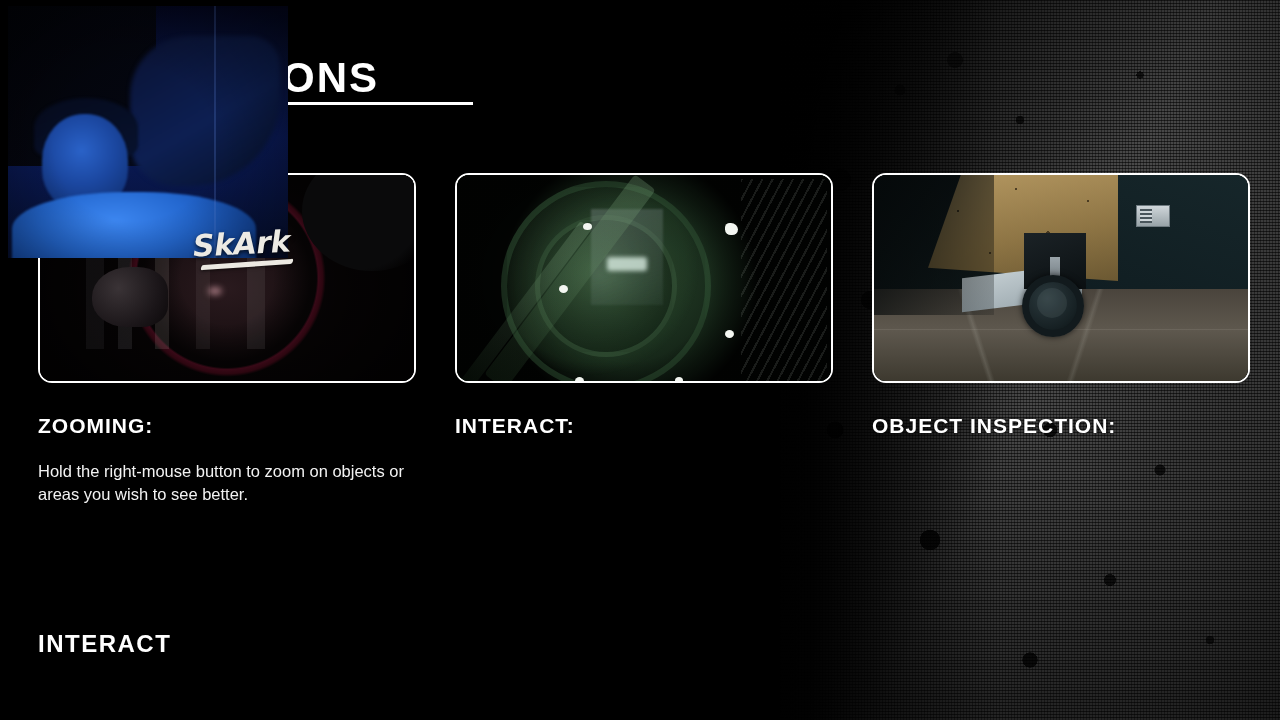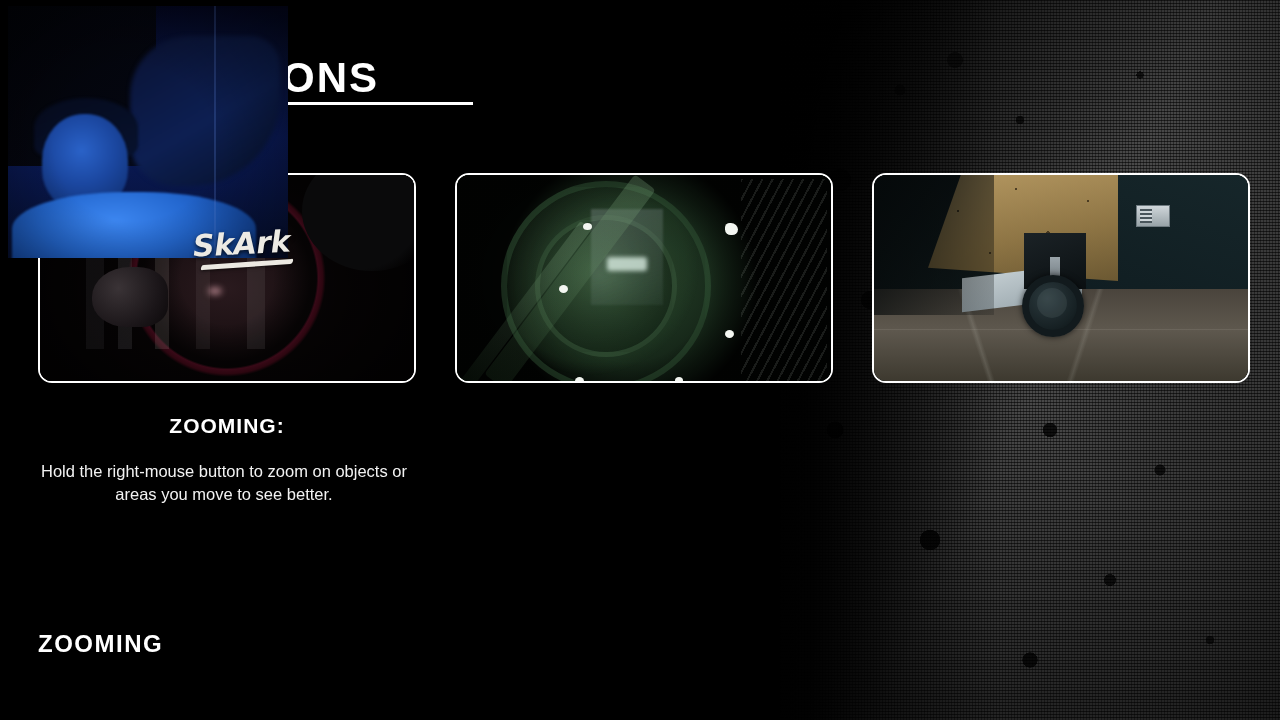--- a/index.html
+++ b/index.html
@@ -66,21 +66,21 @@
     font-size:42px; font-weight:700; letter-spacing:2px;
     color:#fff; white-space:nowrap;
   }
   #title-rule {
     position:absolute; left:40px; top:102px;
     width:433px; height:3px; background:#fff;
   }
 
   
   .card-col { position:absolute; top:173px; width:378px; }
-  #col-0 { left:38px;text-align:center;  }
+  #col-0 { left:38px;  }
   #col-1 { left:455px; }
   #col-2 { left:872px; }
 
   .card-thumb {
     position:relative;
     width:378px; height:210px;
     border:2px solid #ffffff;
     border-radius:14px;
     overflow:hidden;
     background:#000;
@@ -347,60 +347,62 @@
 
 <div class="card-col" id="col-0">
   <div class="card-thumb" id="thumb-0">
     <div class="scene"></div>
     <div class="corridor"></div>
     <div class="machine"></div>
     <div class="glow-dot"></div>
     <div class="dark-blob"></div>
   </div>
   <div class="card-heading">ZOOMING:</div>
-  <div class="card-body">Hold the right-mouse button to zoom on objects or areas you move to see better.</div>
+  <div class="card-body">Hold the right-mouse button to zoom on objects or areas you wish to see better.</div>
 </div>
 
 <div class="card-col" id="col-1">
   <div class="card-thumb" id="thumb-1">
     <div class="scene"></div>
     <div class="hatch-ring"></div>
     <div class="hatch-inner"></div>
     <div class="window"></div>
     <div class="win-light"></div>
     <div class="beam"></div>
     <div class="beam2"></div>
     <div class="ribs"></div>
     <span class="spec" style="left:126px;top:48px;width:9px;height:7px;"></span>
     <span class="spec" style="left:268px;top:48px;width:13px;height:12px;border-radius:40% 60% 50% 50%;"></span>
     <span class="spec" style="left:102px;top:110px;width:9px;height:8px;"></span>
     <span class="spec" style="left:268px;top:155px;width:9px;height:8px;"></span>
     <span class="spec" style="left:118px;top:202px;width:9px;height:8px;"></span>
     <span class="spec" style="left:218px;top:202px;width:8px;height:7px;"></span>
   </div>
+  <div class="card-heading">INTERACT:</div>
 </div>
 
 <div class="card-col" id="col-2">
   <div class="card-thumb" id="thumb-2">
     <div class="scene"></div>
     <div class="wall-right"></div>
     <div class="cork"></div>
     <div class="cork-specks"></div>
     <div class="panel"></div>
     <div class="floor"></div>
     <div class="floor-lines"></div>
     <div class="desk"></div>
     <div class="stand"></div>
     <div class="lens-arm"></div>
     <div class="lens"></div>
     <div class="dark-left"></div>
   </div>
-</div>
-
-<button id="continue-button">ZOOMING</button>
+  <div class="card-heading">OBJECT INSPECTION:</div>
+</div>
+
+<button id="continue-button">INTERACT</button>
 
 <div id="webcam-overlay">
   <div class="cam-dark"></div>
   <div class="cam-arm"></div>
   <div class="cam-hair"></div>
   <div class="cam-head"></div>
   <div class="cam-shirt"></div>
   <div class="cam-panelline"></div>
   <div class="cam-vignette"></div>
 </div>

